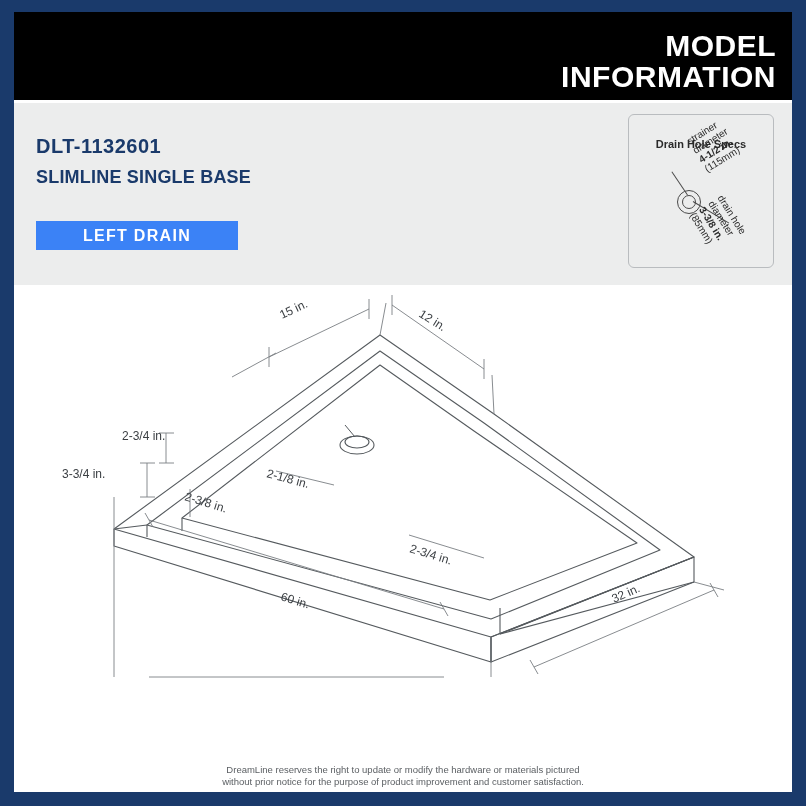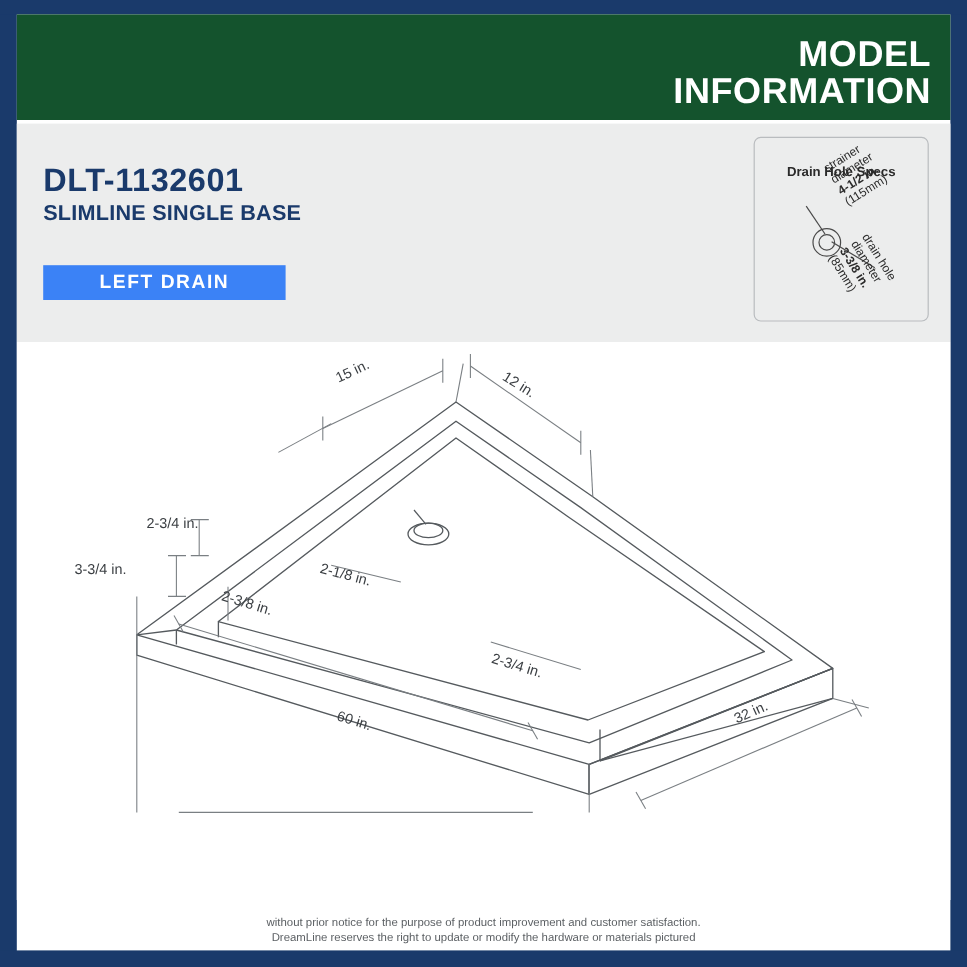--- a/index.html
+++ b/index.html
@@ -17,40 +17,40 @@
   }
   
   .frame-left{position:absolute;left:0;top:0;width:14px;height:806px;background:#1a3a6b;}
   .frame-right{position:absolute;right:0;top:0;width:14px;height:806px;background:#1a3a6b;}
   .frame-top{position:absolute;left:0;top:0;width:806px;height:12px;background:#1a3a6b;}
   .frame-bottom{position:absolute;left:0;bottom:0;width:806px;height:14px;background:#1a3a6b;}
 
   
   .header{
     position:absolute;left:14px;top:12px;width:778px;height:88px;
-    background:#14532d;
+    background:#000000;
   }
   .header-title{
     position:absolute;right:16px;top:18px;
     text-align:right;
     color:#ffffff;
     font-size:30px;
     font-weight:bold;
     letter-spacing:.5px;
     line-height:31px;
   }
 
   
   .info{
     position:absolute;left:14px;top:103px;width:778px;height:182px;
     background:#eceded;
   }
   .model-no{
     position:absolute;left:22px;top:32px;
-    color:#1a3a6b;font-size:27px;font-weight:bold;letter-spacing:.5px;
+    color:#1a3a6b;font-size:20px;font-weight:bold;letter-spacing:.5px;
   }
   .model-sub{
     position:absolute;left:22px;top:64px;
     color:#1a3a6b;font-size:18px;font-weight:bold;letter-spacing:.2px;
   }
   .model-sub2{
     position:absolute;left:22px;top:90px;
     color:#8b8f93;font-size:16px;letter-spacing:1px;
   }
   .drain-pill{
@@ -234,17 +234,17 @@
         <text x="170" y="215" transform="rotate(17 170 215)">2-3/8 in.</text>
         <text x="252" y="192" transform="rotate(15 252 192)">2-1/8 in.</text>
         <text x="395" y="267" transform="rotate(17 395 267)">2-3/4 in.</text>
         <text x="266" y="315" transform="rotate(17 266 315)">60 in.</text>
         <text x="600" y="318" transform="rotate(-24 600 318)">32 in.</text>
       </g>
     </svg>
   </div>
 
   <div class="footer">
+    <div>DreamLine reserves the right to update or modify the hardware or materials pictured</div>
     <div>without prior notice for the purpose of product improvement and customer satisfaction.</div>
-    <div>DreamLine reserves the right to update or modify the hardware or materials pictured</div>
   </div>
 
 </div>
 
 </body></html>

